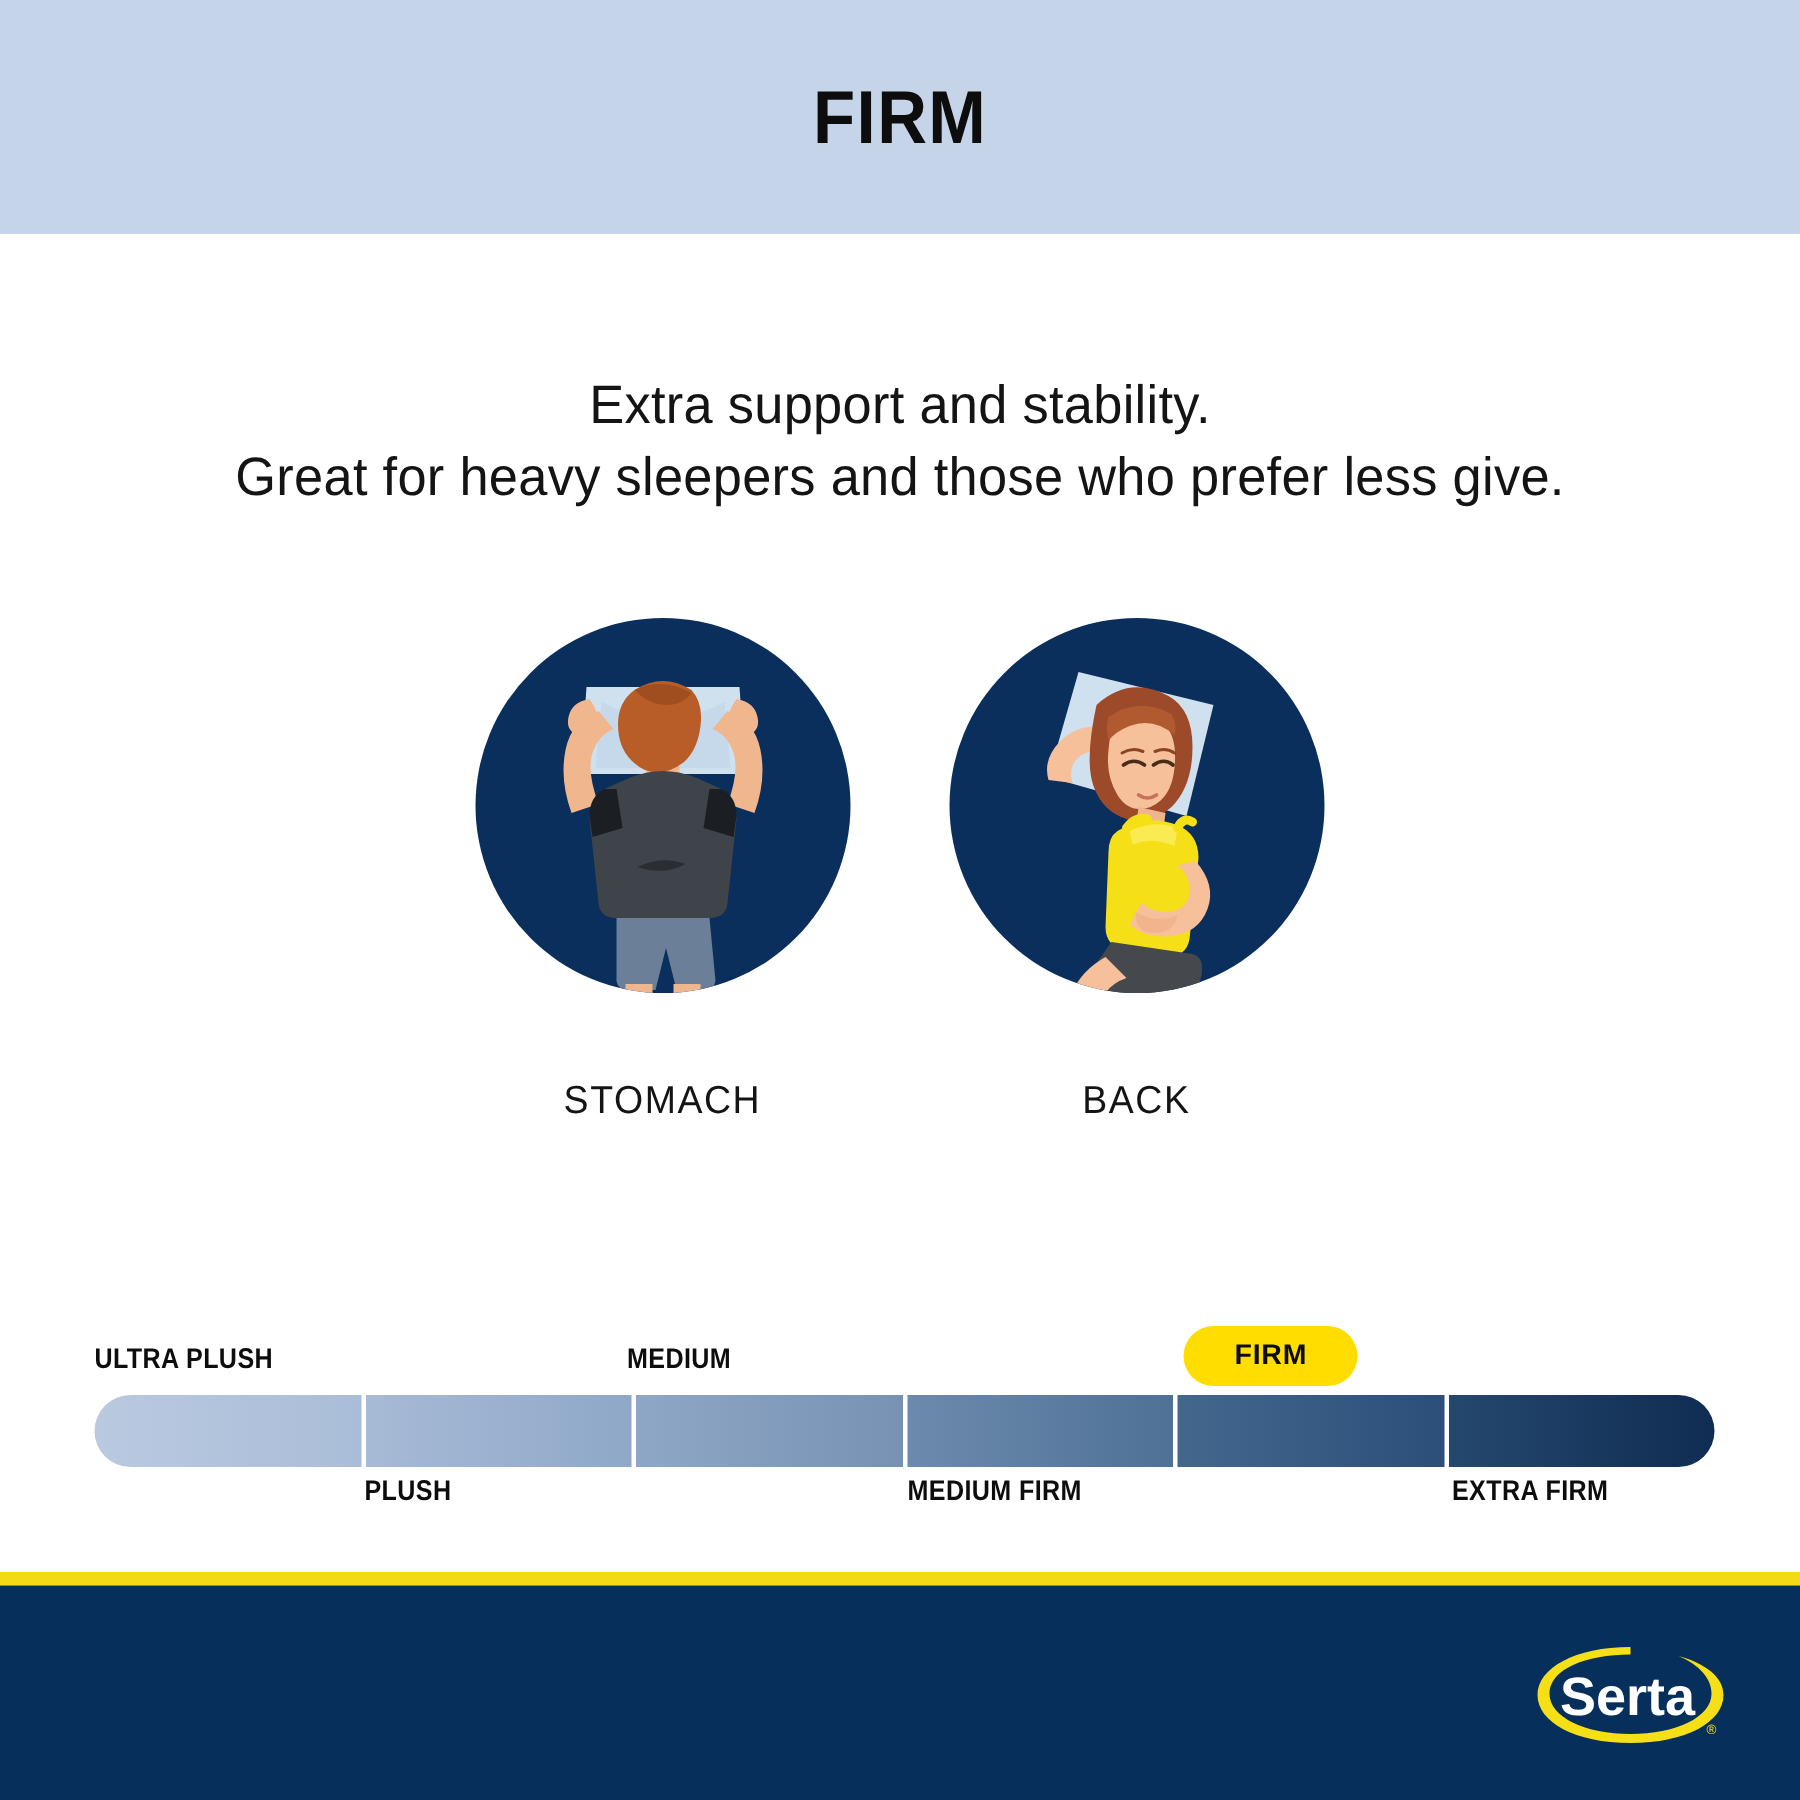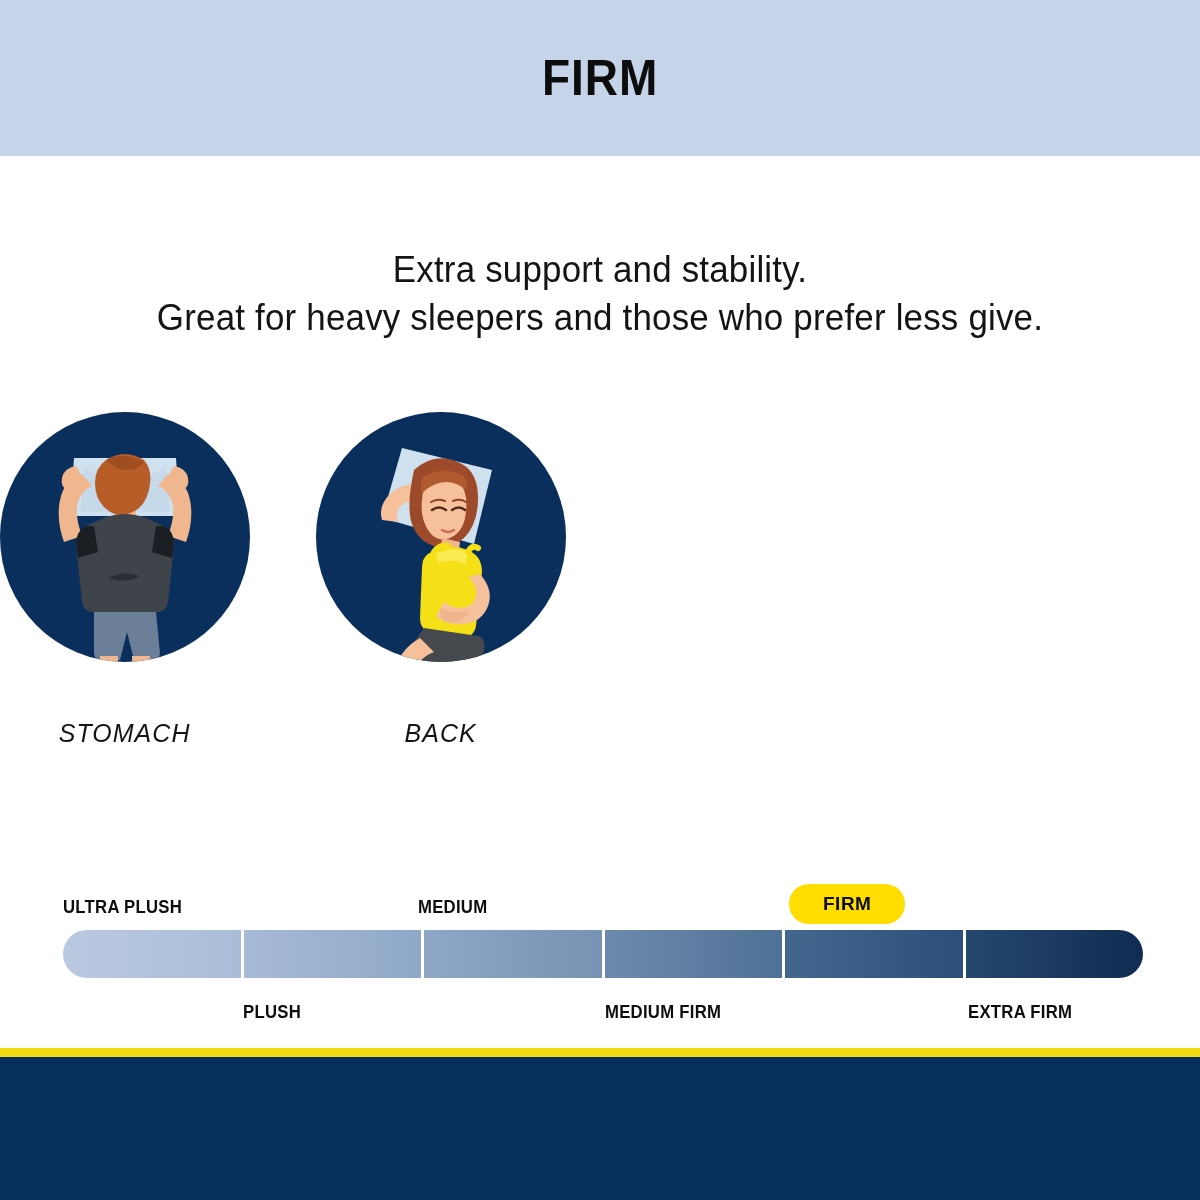--- a/index.html
+++ b/index.html
@@ -31,42 +31,42 @@
     text-align:center;color:#141414;
     font-size:36px;line-height:1.32;font-weight:400;
     letter-spacing:0.2px;
     transform:scaleX(0.97);
   }
   .subtitle .line{display:block;}
 
   
   .poses{
     position:absolute;left:0;top:412px;width:1200px;
-    display:flex;gap:66px;font-style:italic;
+    display:flex;justify-content:center;gap:66px;
   }
   .pose{width:250px;display:flex;flex-direction:column;align-items:center;}
   .pose-circle{
     width:250px;height:250px;border-radius:50%;
     background:#0a2f5c;overflow:hidden;position:relative;
   }
   .pose-circle svg{display:block;width:250px;height:250px;}
   .pose-label{
     margin-top:56px;font-size:26px;color:#141414;letter-spacing:1.1px;
     transform:scaleX(0.96);
   }
 
   
   .scale-wrap{
     position:absolute;left:63px;top:862px;width:1080px;height:150px;
   }
   .scale-labels-top{
     position:relative;height:40px;margin-top:28px;
   }
   .scale-labels-bottom{
-    position:relative;height:40px;margin-top:21px;
+    position:relative;height:40px;margin-top:4px;
   }
   .scale-label{
     position:absolute;font-size:19px;color:#0d0d0d;white-space:nowrap;
     font-weight:600;letter-spacing:0.3px;
     transform:scaleX(0.88);transform-origin:left center;
   }
   .scale-label.top{top:6px;}
   .scale-label.bottom{top:2px;}
   .scale-label.highlight{
     background:#ffdd00;color:#0d0d0d;
@@ -214,14 +214,24 @@
       <div class="scale-label bottom" style="left:180px;">PLUSH</div>
       <div class="scale-label bottom" style="left:542px;">MEDIUM FIRM</div>
       <div class="scale-label bottom" style="left:905px;">EXTRA FIRM</div>
     </div>
 
   </div>
 
   <div class="footer-stripe"></div>
   <div class="footer-band"></div>
 
+  <div class="logo">
+    <svg viewBox="0 0 145 80" xmlns="http://www.w3.org/2000/svg">
+
+      <path d="M72 8 C 35 8, 10 22, 10 40 C 10 58, 35 72, 72 72 C 109 72, 134 58, 134 40 C 134 28, 122 19, 104 14 C 118 20, 126 29, 126 39 C 126 55, 102 66, 72 66 C 42 66, 18 55, 18 39 C 18 23, 42 13, 72 13 Z" fill="#f5e017"></path>
+
+      <text x="70" y="53" text-anchor="middle" font-family="'Liberation Sans', sans-serif" font-size="36" font-weight="bold" fill="#ffffff">Serta</text>
+
+      <text x="126" y="66" text-anchor="middle" font-family="'Liberation Sans', sans-serif" font-size="9" fill="#f5e017">®</text>
+    </svg>
+  </div>
 
 </div>
 
 </body></html>

